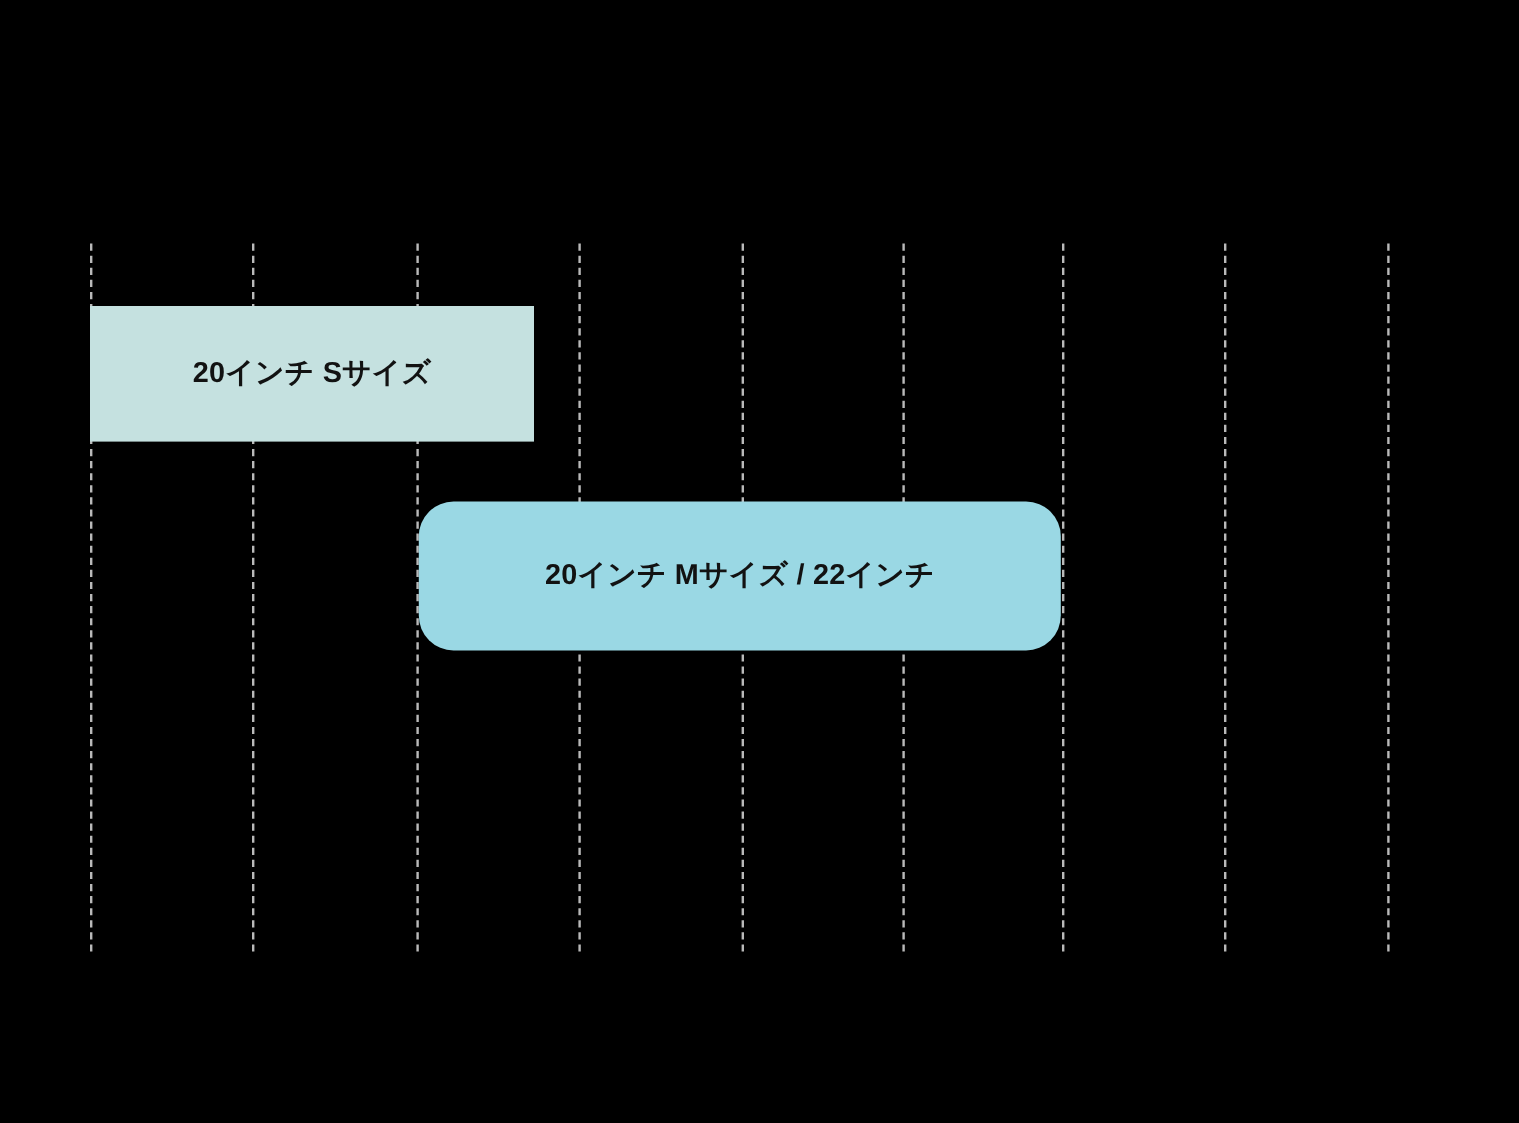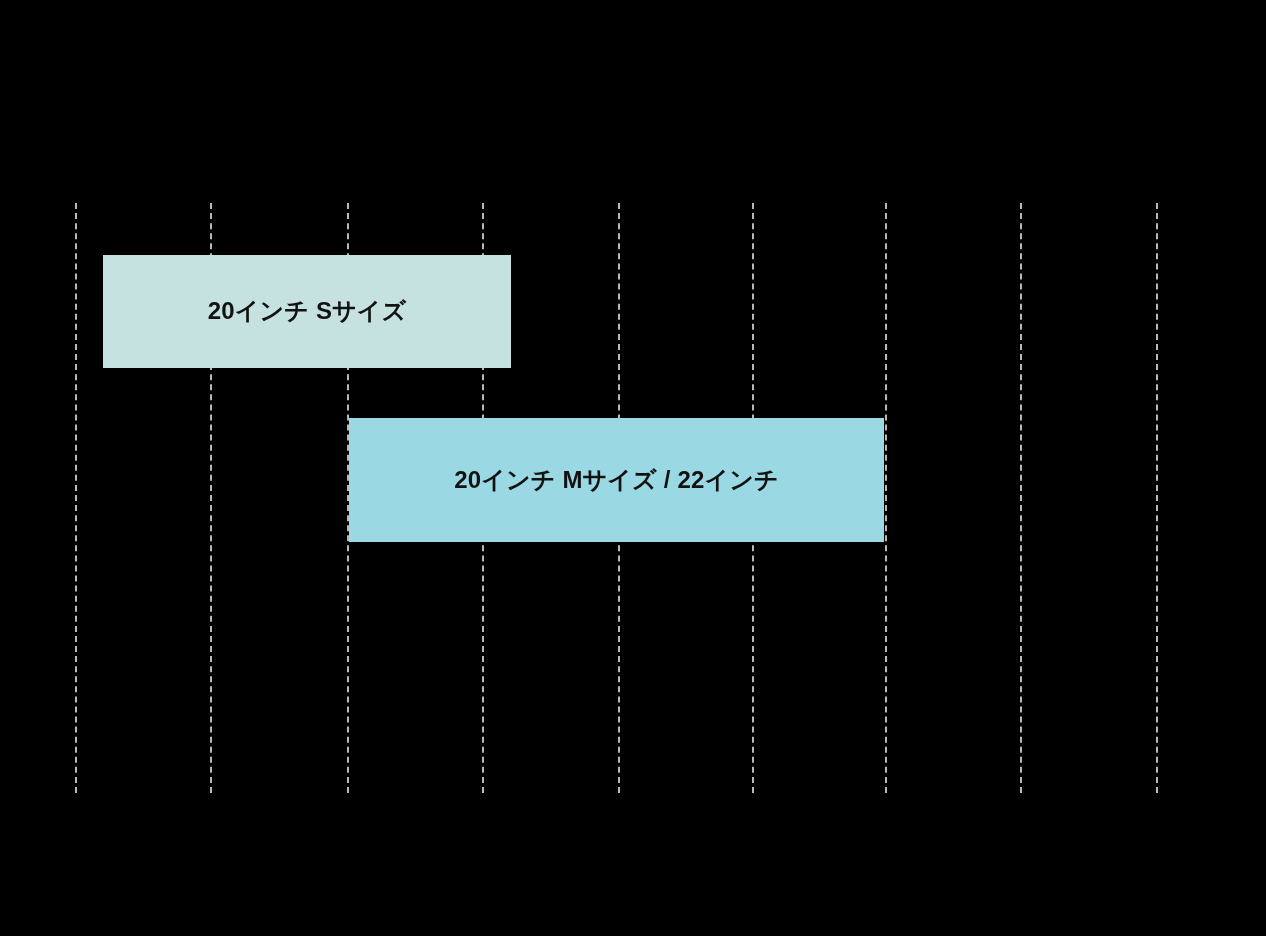--- a/index.html
+++ b/index.html
@@ -53,22 +53,22 @@
   <div class="gridline" style="left: 75px; top: 203px; height: 590px; border-left-color: rgb(185, 185, 185);"></div>
   <div class="gridline" style="left: 210px; top: 203px; height: 590px; border-left-color: rgb(185, 185, 185);"></div>
   <div class="gridline" style="left: 347px; top: 203px; height: 590px; border-left-color: rgb(185, 185, 185);"></div>
   <div class="gridline" style="left: 482px; top: 203px; height: 590px; border-left-color: rgb(185, 185, 185);"></div>
   <div class="gridline" style="left: 618px; top: 203px; height: 590px; border-left-color: rgb(185, 185, 185);"></div>
   <div class="gridline" style="left: 752px; top: 203px; height: 590px; border-left-color: rgb(185, 185, 185);"></div>
   <div class="gridline" style="left: 885px; top: 203px; height: 590px; border-left-color: rgb(185, 185, 185);"></div>
   <div class="gridline" style="left: 1020px; top: 203px; height: 590px; border-left-color: rgb(185, 185, 185);"></div>
   <div class="gridline" style="left: 1156px; top: 203px; height: 590px; border-left-color: rgb(185, 185, 185);"></div>
 
-  <div class="bar" id="bar-0" style="left: 75px; width: 408px; top: 255px; height: 113px; background: rgb(197, 225, 224); margin-left: 28px;">
+  <div class="bar" id="bar-0" style="left: 75px; width: 370px; top: 255px; height: 113px; background: rgb(197, 225, 224);">
     <span class="bar-label">20インチ Sサイズ</span>
   </div>
 
-  <div class="bar" id="bar-1" style="left: 349px; width: 535px; top: 418px; height: 124px; background: rgb(154, 216, 228);">
+  <div class="bar" id="bar-1" style="left: 349px; width: 535px; top: 418px; height: 124px; background: rgb(154, 216, 228); border-radius: 29px;">
     <span class="bar-label">20インチ Mサイズ / 22インチ</span>
   </div>
 
 
 </div>
 
 </body></html>

